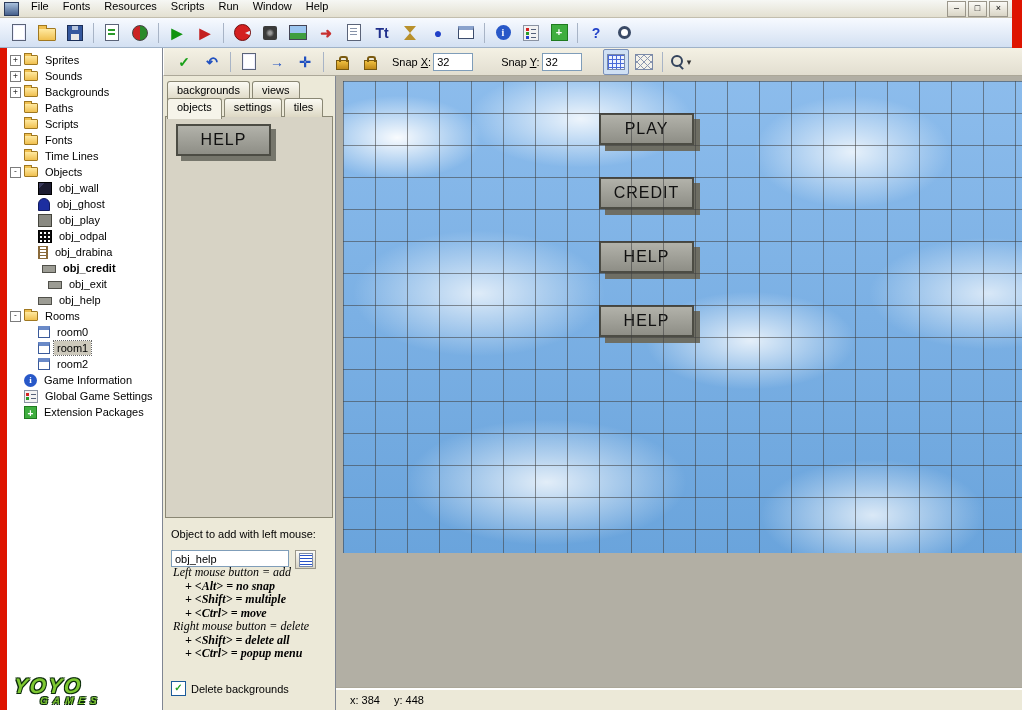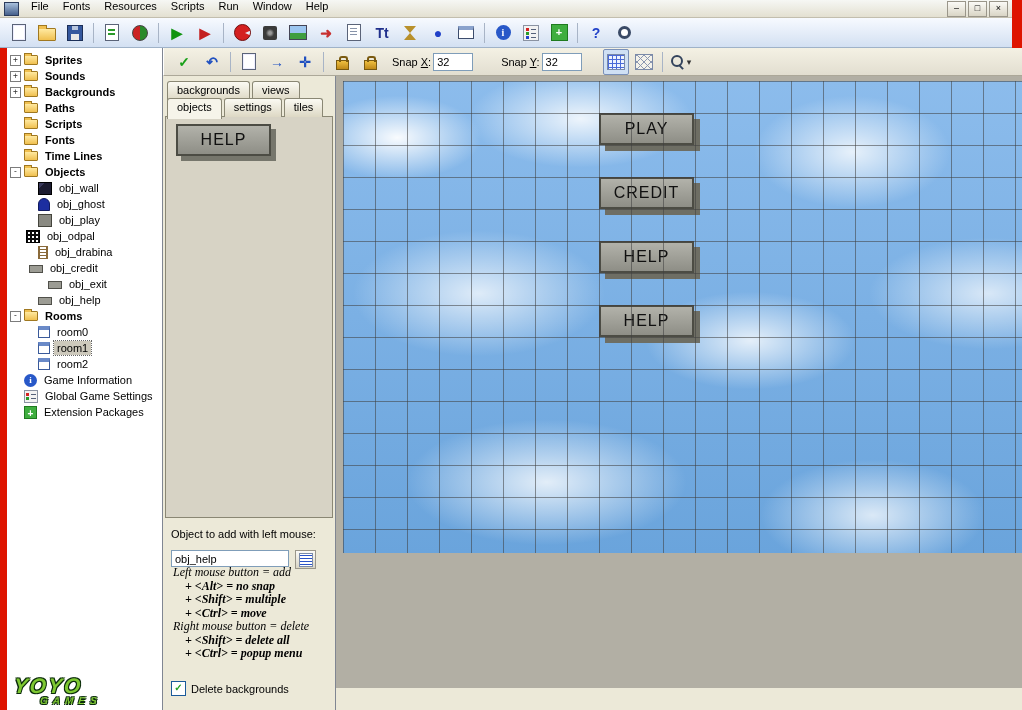--- a/index.html
+++ b/index.html
@@ -71,21 +71,21 @@
   .ti-odpal{background:#0c0c0c;border:1px solid #000;background-image:radial-gradient(#fff 0 1px,transparent 1px);background-size:4px 4px;}
   .ti-drabina{width:10px;background-image:repeating-linear-gradient(to bottom,#8a6a3a 0 1px,transparent 1px 3px),linear-gradient(to right,#8a6a3a 0 2px,transparent 2px 8px,#8a6a3a 8px 10px);}
   .ti-btn{height:8px;background:#9c9c94;border:1px solid #50504a;margin-top:2px;}
   .ti-room{width:12px;height:12px;background:#fff;border:1px solid #3a5a9a;border-top:4px solid #6a8ac8;}
   .ti-info{width:13px;height:13px;border-radius:50%;background:#2858c8;color:#fff;font:bold 9px/13px "Liberation Serif",serif;}
   .ti-settings{background:#f2f2f2;border:1px solid #8a92a2;position:relative;}
   .ti-settings::before{content:"";position:absolute;left:1px;top:2px;width:3px;height:3px;background:#d42222;box-shadow:0 4px 0 #2a9a2a;}
   .ti-settings::after{content:"";position:absolute;left:6px;top:3px;width:5px;height:1px;background:#55617a;box-shadow:0 4px 0 #55617a;}
   .ti-ext{width:13px;height:13px;background:#3fae3f;border:1px solid #1f7a1f;color:#fff;font:bold 10px/13px "Liberation Sans",sans-serif;}
   .tlabel{padding:1px 3px;}
-  .tlabel.b{font-weight:bold;}
+  .tlabel.b{font-weight:normal;}
   .tlabel.sel{background:#cdc9bc;outline:1px dotted #666;}
 
   
   .logo{position:absolute;left:6px;bottom:2px;width:140px;height:32px;transform:skewX(-6deg);}
   .logo .l1{font:italic 900 21px/20px "Liberation Sans",sans-serif;letter-spacing:2px;color:#7ec832;text-shadow:1px 1px 0 #0c2c0c,-1px 1px 0 #0c2c0c,1px -1px 0 #0c2c0c,-1px -1px 0 #0c2c0c;}
   .logo .l2{font:italic 900 10px/10px "Liberation Sans",sans-serif;letter-spacing:5px;color:#7ec832;margin-left:28px;text-shadow:1px 1px 0 #0c2c0c,-1px 1px 0 #0c2c0c,1px -1px 0 #0c2c0c,-1px -1px 0 #0c2c0c;}
 
   
   .rtoolbar{position:absolute;left:163px;top:48px;width:859px;height:28px;background:linear-gradient(#f4f1e4,#e2ded0);border-bottom:1px solid #aca899;border-left:1px solid #fff;display:flex;align-items:center;padding-left:6px;box-sizing:border-box;}
   .iconrow{display:flex;align-items:center;}
@@ -280,31 +280,31 @@
         <div class="trow" style="padding-left: 17px;">
           <span class="expsp"></span>
           <span class="ti ti-ghost"></span>
           <span class="tlabel">obj_ghost</span>
         </div>
         <div class="trow" style="padding-left: 17px;">
           <span class="expsp"></span>
           <span class="ti ti-play"></span>
           <span class="tlabel">obj_play</span>
         </div>
-        <div class="trow" style="padding-left: 5px;">
+        <div class="trow" style="padding-left: 17px;">
           <span class="expsp"></span>
           <span class="ti ti-odpal"></span>
           <span class="tlabel">obj_odpal</span>
         </div>
         <div class="trow" style="padding-left: 17px;">
           <span class="expsp"></span>
           <span class="ti ti-drabina"></span>
           <span class="tlabel">obj_drabina</span>
         </div>
-        <div class="trow" style="padding-left: 8px;">
+        <div class="trow" style="padding-left: 21px; font-weight: bold;">
           <span class="expsp"></span>
           <span class="ti ti-btn"></span>
           <span class="tlabel">obj_credit</span>
         </div>
         <div class="trow" style="padding-left: 27px;">
           <span class="expsp"></span>
           <span class="ti ti-btn"></span>
           <span class="tlabel">obj_exit</span>
         </div>
         <div class="trow" style="padding-left: 17px;">
@@ -447,14 +447,18 @@
             <span class="room-btn-label">HELP</span>
           </div>
           <div class="room-btn" style="left: 256px; top: 224px;">
             <span class="room-btn-label">HELP</span>
           </div>
         </div>
       <div class="gridoverlay"></div>
     </div>
   </div>
 
+  <div class="statusbar">
+    <span>x: 384</span>
+    <span>y: 448</span>
+  </div>
 
 </div>
 
 </body></html>

